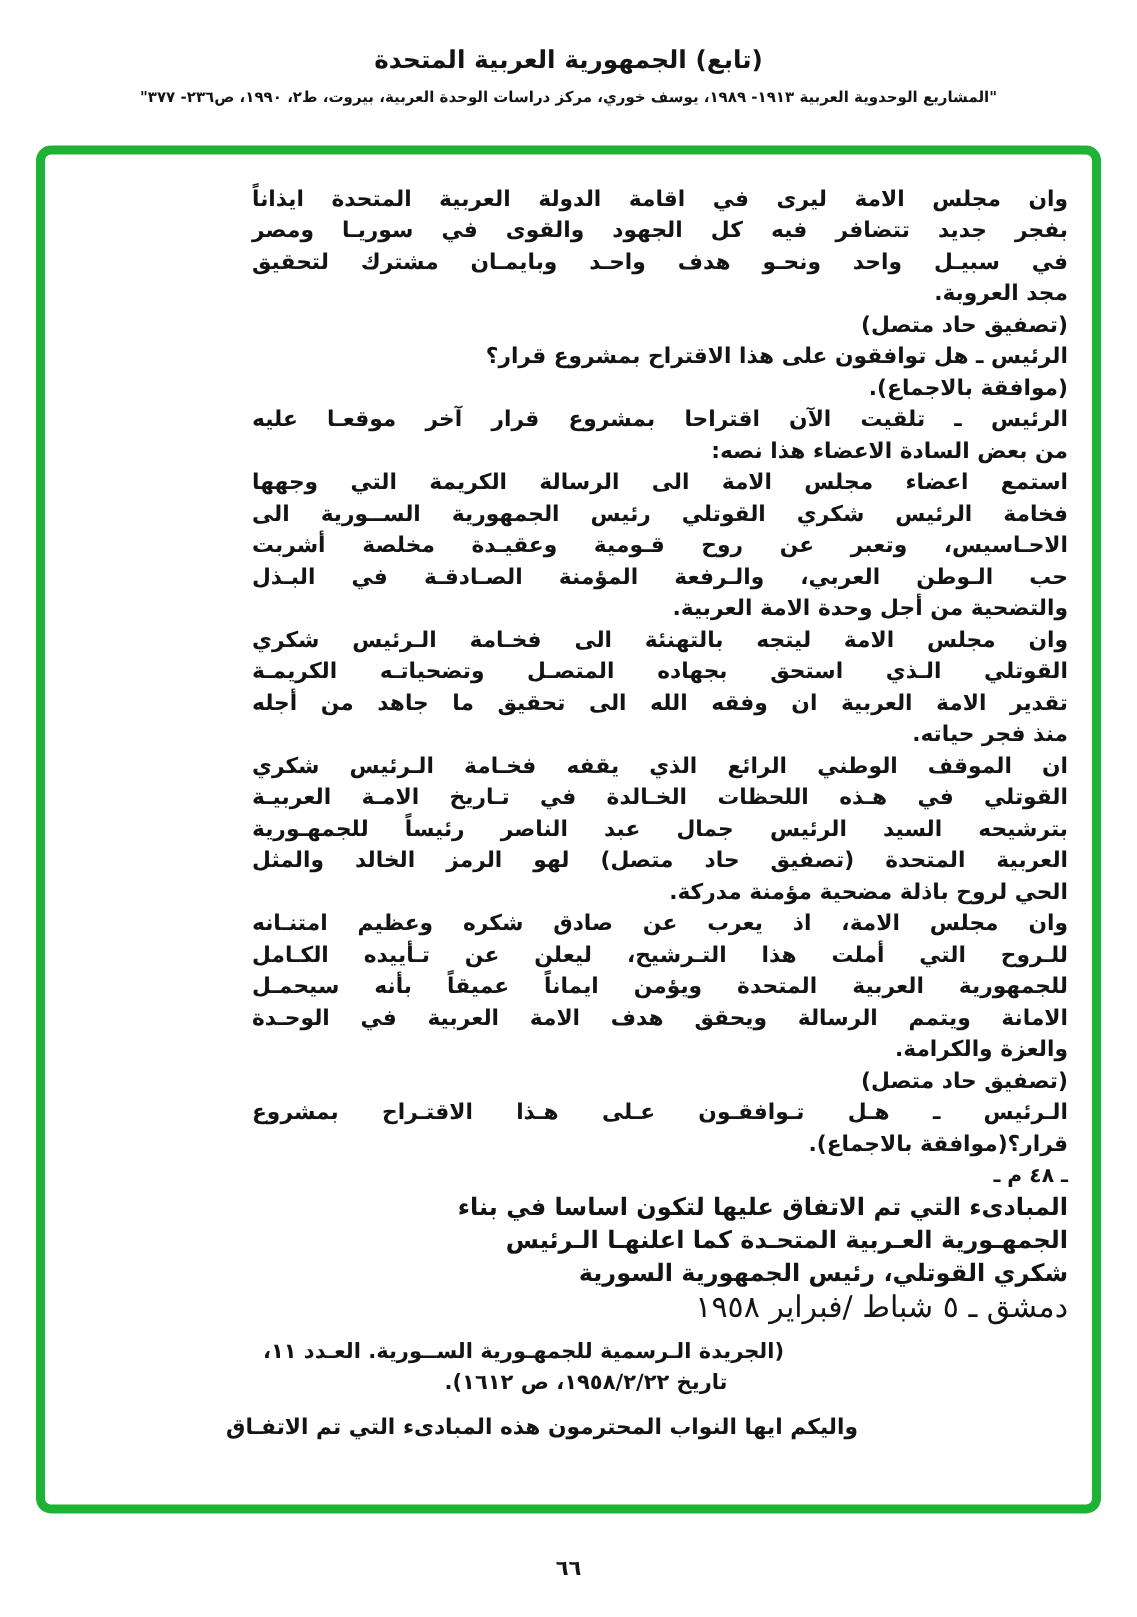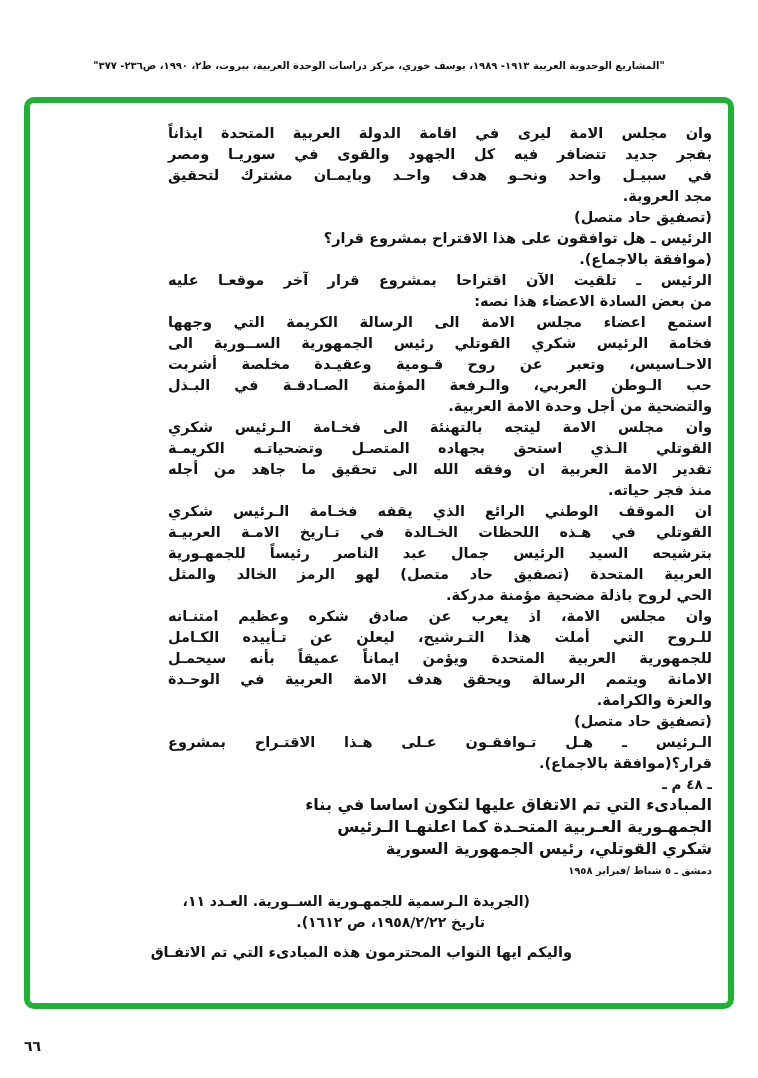--- a/index.html
+++ b/index.html
@@ -27,33 +27,34 @@
   }
   .l{
     font-size:14.5px;line-height:21px;font-weight:600;
     white-space:nowrap;direction:rtl;
   }
   .j{text-align:justify;text-align-last:justify;}
   .r{text-align:right;}
   .c{}
   .marker{font-size:13.5px;line-height:20px;}
   .head{font-size:16px;font-weight:700;line-height:22px;white-space:normal;}
-  .date{font-size:10px;font-weight:700;line-height:22px;}
+  .date{font-size:20px;font-weight:400;line-height:22px;}
   .cite{font-size:14px;}
-  .gap{margin-top:9px;}
+  .gap{margin-top:9px;text-align:center;}
   .pagenum{
-    position:absolute;top:1038px;left:0;right:0;text-align:left;
-    font-weight:700;font-size:14px;letter-spacing:3px;margin-left:24px;
+    position:absolute;top:1038px;left:0;right:0;text-align:center;
+    font-weight:700;font-size:14px;letter-spacing:3px;
   }
 </style>
 </head>
 <body>
 
 <div class="page">
 
+  <div class="hdr-title">(تابع) الجمهورية العربية المتحدة</div>
 
   <div class="hdr-src">"المشاريع الوحدوية العربية ١٩١٣- ١٩٨٩، يوسف خوري، مركز دراسات الوحدة العربية، بيروت، ط٢، ١٩٩٠، ص٢٣٦- ٣٧٧"</div>
 
   <div class="greenbox">
     <div class="textcol">
         <div class="l j">وان مجلس الامة ليرى في اقامة الدولة العربية المتحدة ايذاناً</div>
         <div class="l j">بفجر جديد تتضافر فيه كل الجهود والقوى في سوريـا ومصر</div>
         <div class="l j">في سبيـل واحد ونحـو هدف واحـد وبايمـان مشترك لتحقيق</div>
         <div class="l r">مجد العروبة.</div>
         <div class="l r">(تصفيق حاد متصل)</div>

